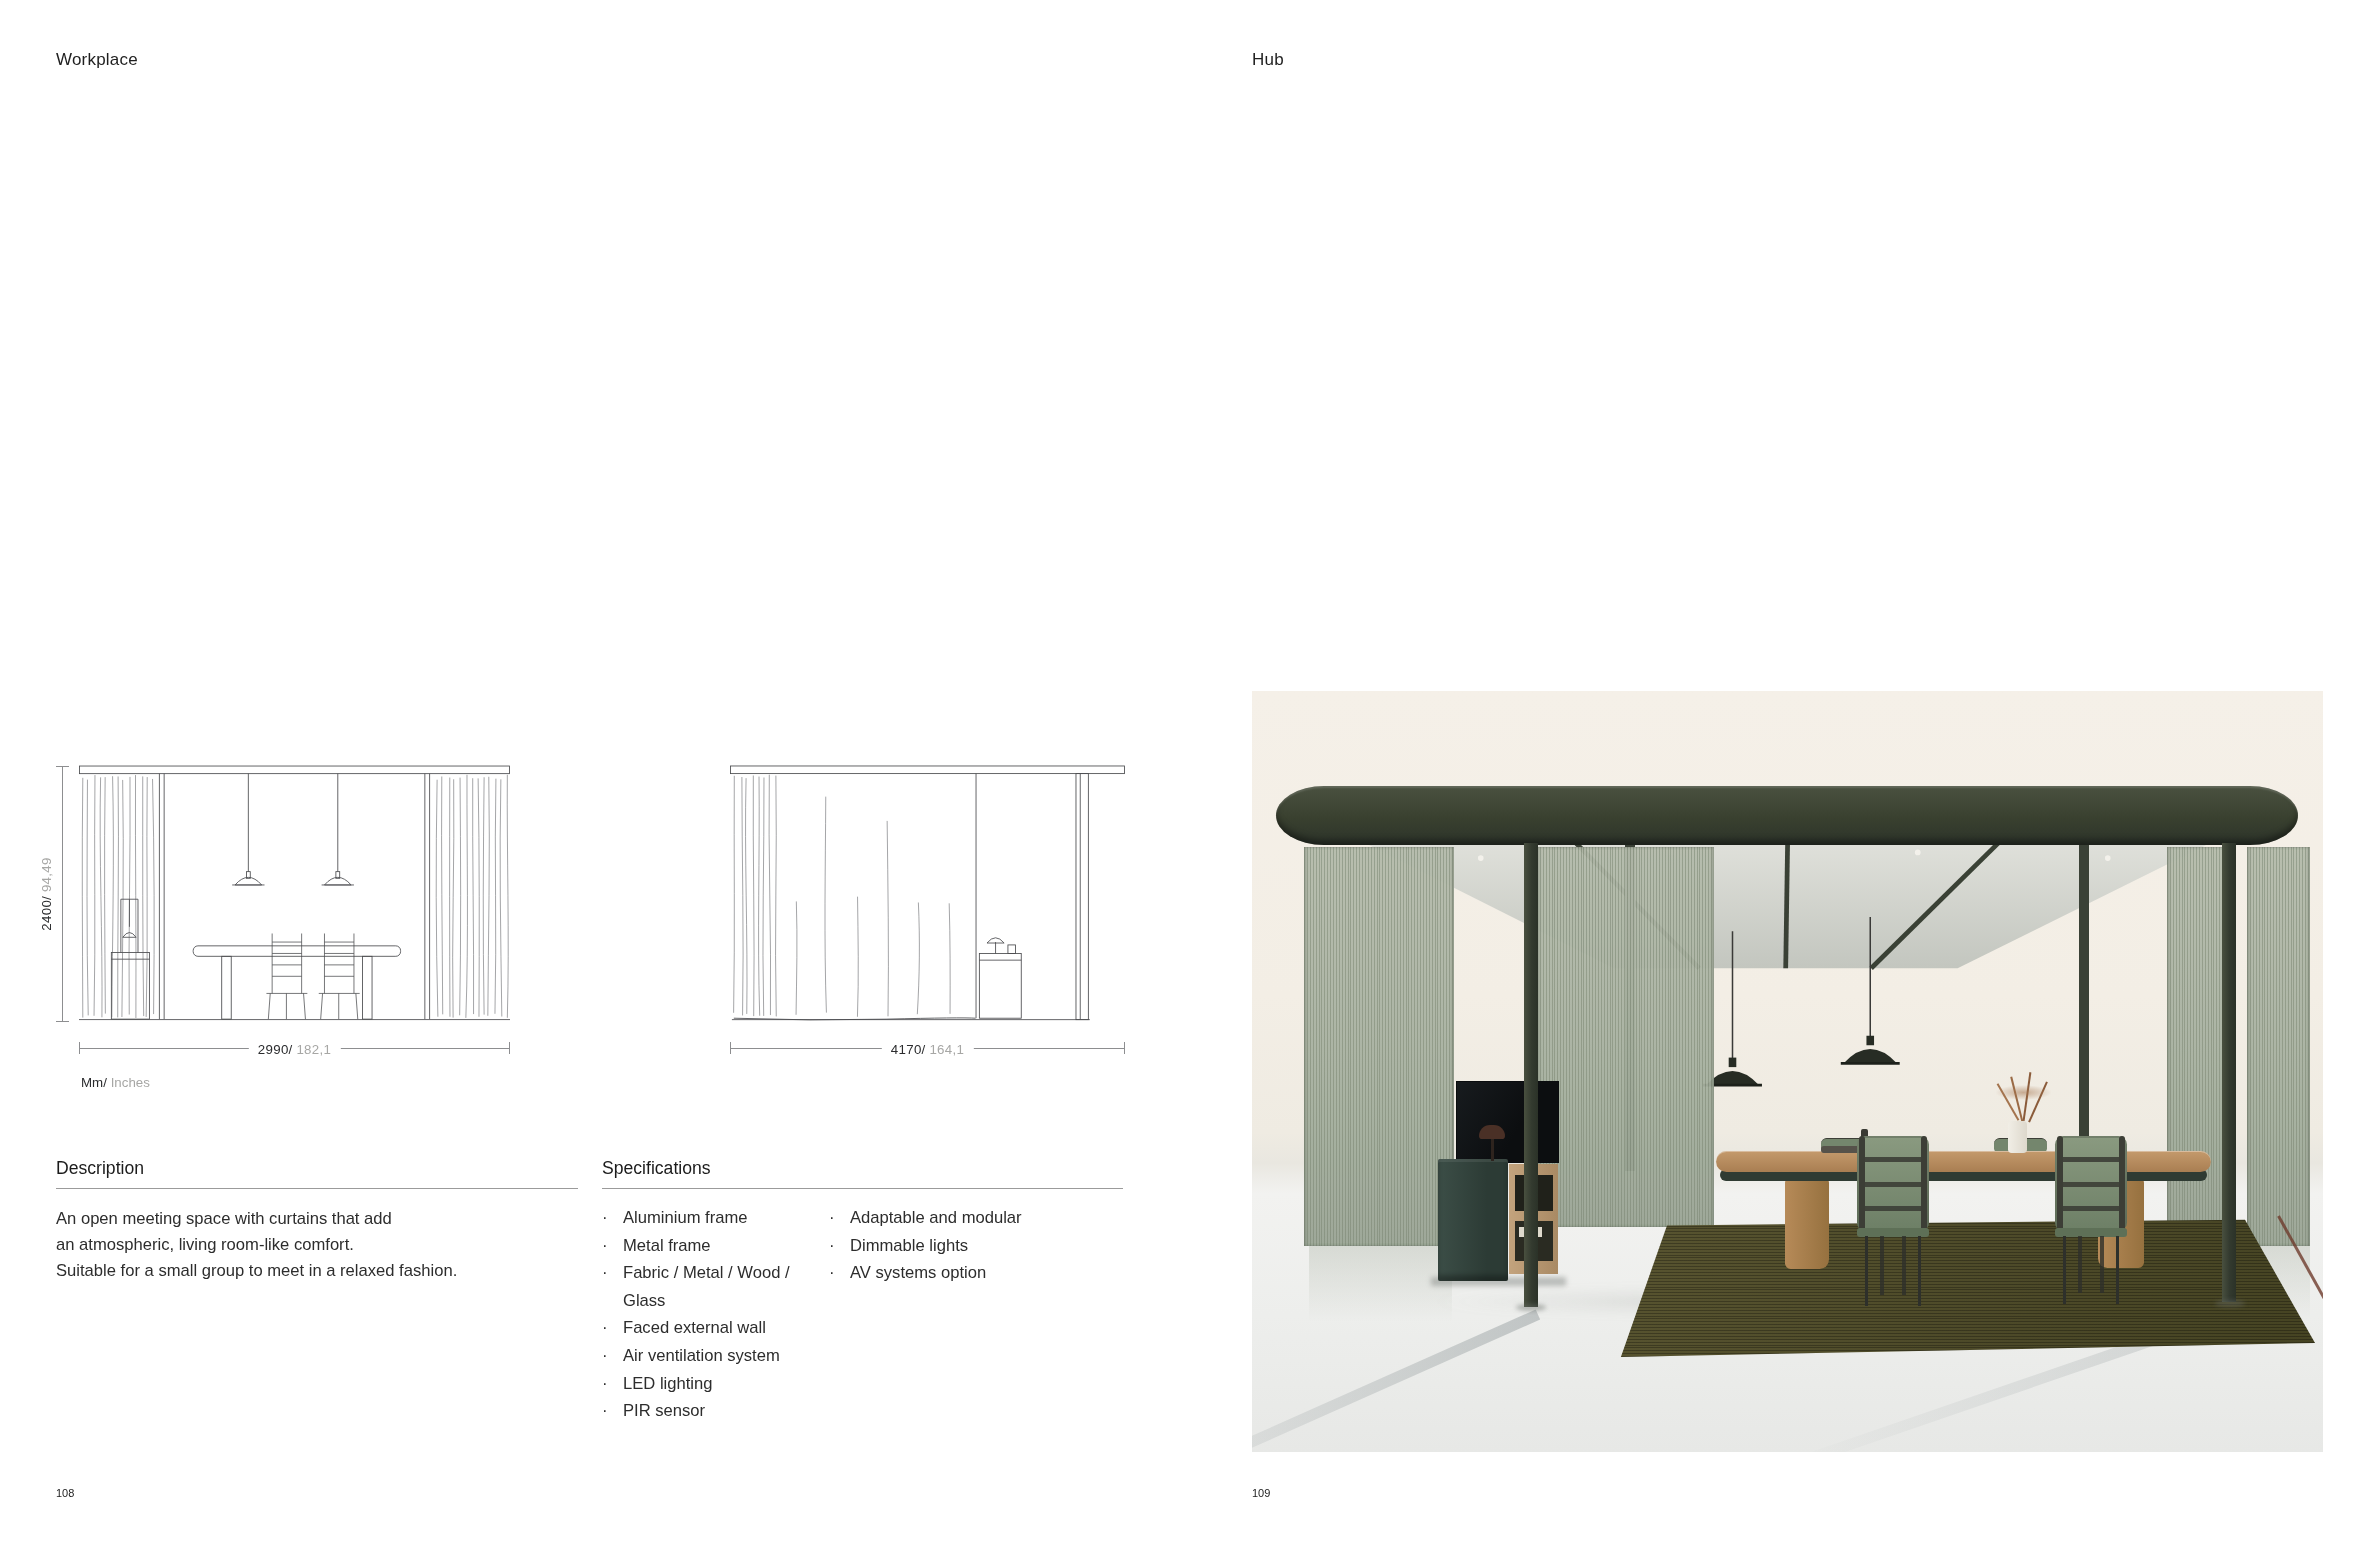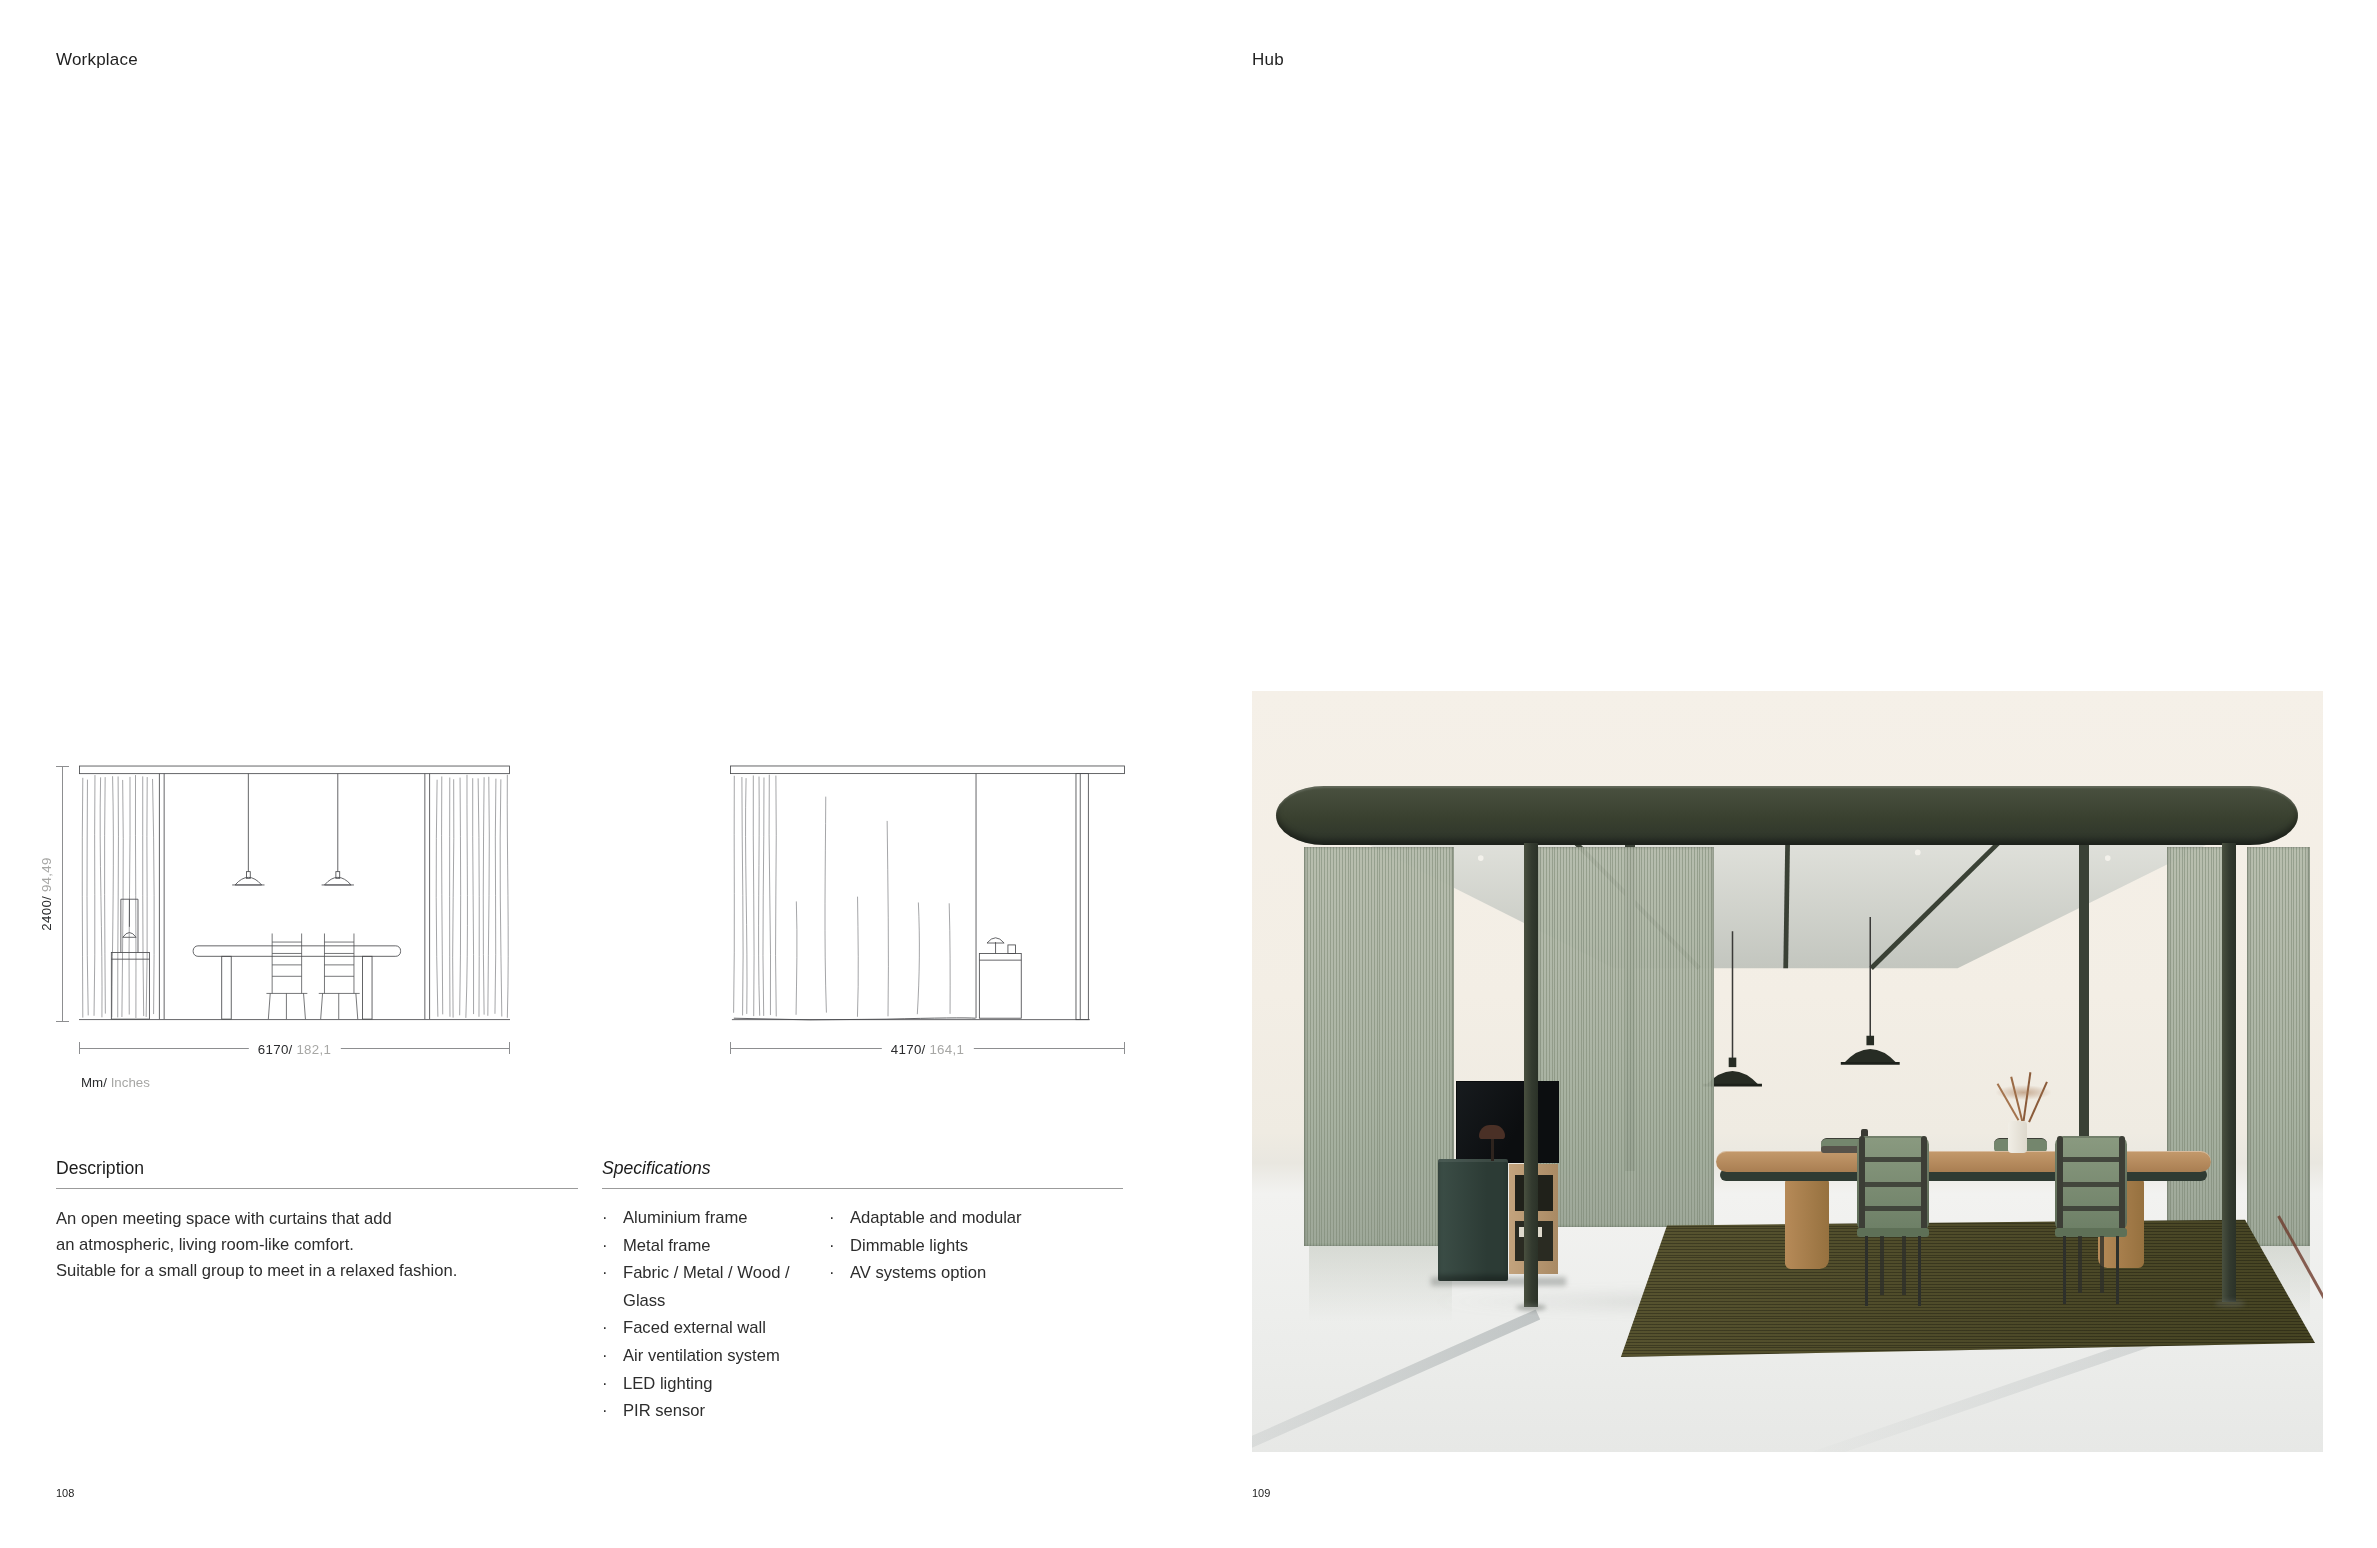--- a/index.html
+++ b/index.html
@@ -191,21 +191,21 @@
       <div class="vlabel">
         <span class="d-dark">2400/</span><span class="d-gray">94,49</span>
       </div>
     </div>
 
     <div class="hdim" style="left:79px;top:1042px;width:431px;">
       <span class="tick t-l"></span>
         <span class="dimline"></span>
         <span class="tick t-r"></span>
       <div class="dimlabel">
-        <span class="d-dark">6170/</span><span class="d-gray">182,1</span>
+        <span class="d-dark">2990/</span><span class="d-gray">182,1</span>
       </div>
     </div>
 
     <div class="hdim" style="left:730px;top:1042px;width:395px;">
       <span class="tick t-l"></span>
         <span class="dimline"></span>
         <span class="tick t-r"></span>
       <div class="dimlabel">
         <span class="d-dark">4170/</span><span class="d-gray">164,1</span>
       </div>
@@ -216,21 +216,21 @@
     </div>
 
     <div class="abs section-h" style="left:56px;top:1158px;">Description</div>
     <div class="rule" style="left:56px;top:1188px;width:522px;"></div>
     <div class="abs body-copy" style="left:56px;top:1206px;width:533px;">
         <div class="desc-line">An open meeting space with curtains that add</div>
         <div class="desc-line">an atmospheric, living room-like comfort.</div>
         <div class="desc-line">Suitable for a small group to meet in a relaxed fashion.</div>
       </div>
 
-    <div class="abs section-h" style="left:602px;top:1158px;font-style:italic;">Specifications</div>
+    <div class="abs section-h" style="left:602px;top:1158px;">Specifications</div>
     <div class="rule" style="left:602px;top:1188px;width:521px;"></div>
     <div class="spec-col" style="left:602px;top:1204px;width:224px;">
         <div class="spec-item">
           <span class="spec-bullet">·</span>
           <span class="spec-text">Aluminium frame</span>
         </div>
         <div class="spec-item">
           <span class="spec-bullet">·</span>
           <span class="spec-text">Metal frame</span>
         </div>

